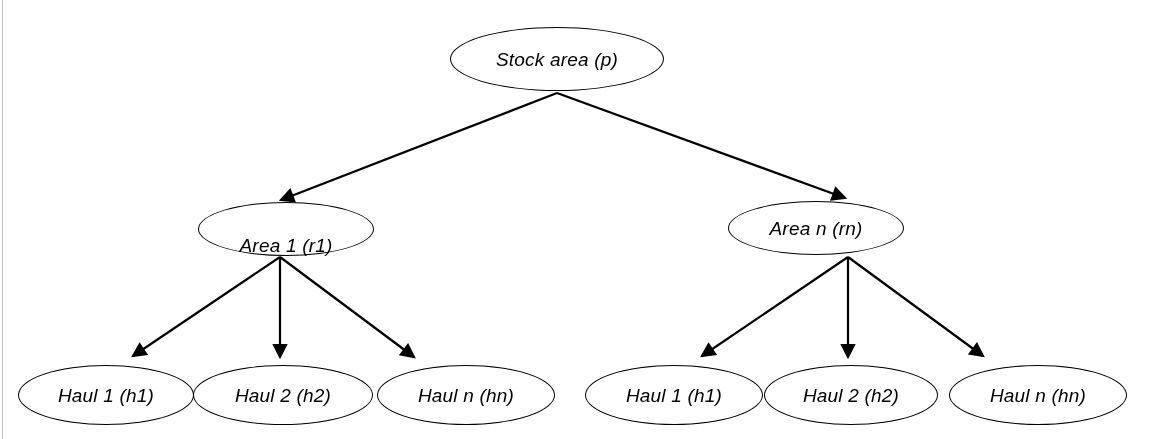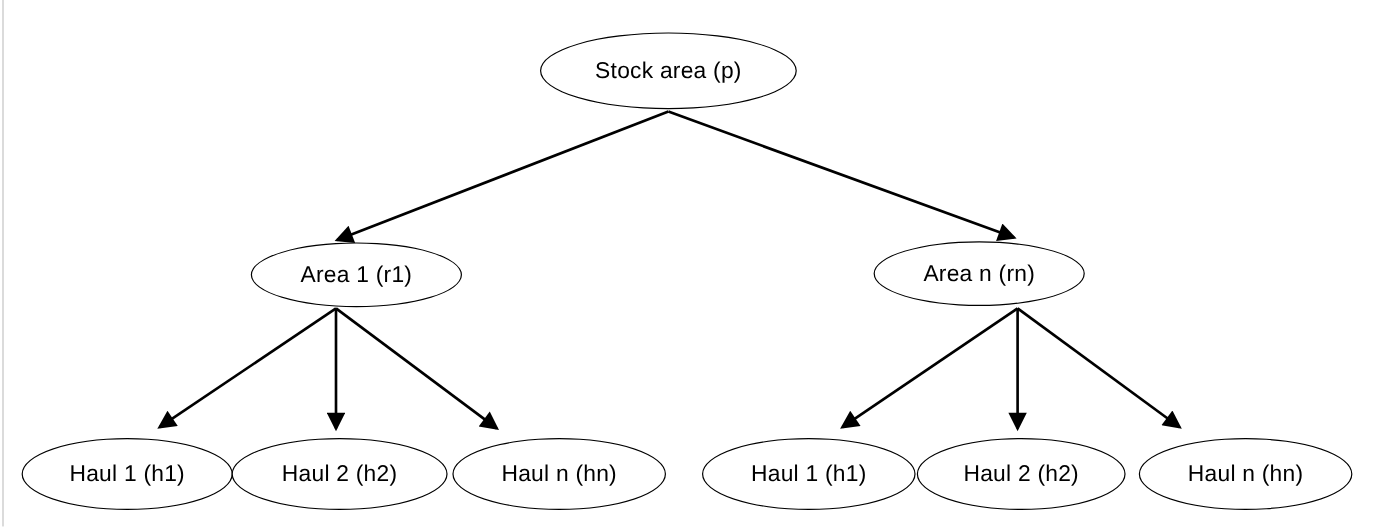--- a/index.html
+++ b/index.html
@@ -29,20 +29,21 @@
   }
   .node {
     position: absolute;
     box-sizing: border-box;
     border: 1.3px solid #000000;
     border-radius: 50%;
     background: #ffffff;
     display: flex;
     align-items: center;
     justify-content: center;
+    font-style: italic;
   }
   .node-label {
     font-size: 19px;
     line-height: 1;
     color: #000000;
     white-space: nowrap;
     letter-spacing: 0.2px;
   }
 </style>
 </head>
@@ -62,21 +63,21 @@
       <line x1="280" y1="257" x2="280" y2="357" stroke="#000000" stroke-width="2.2" marker-end="url(#arrowhead)"></line>
       <line x1="280" y1="257" x2="414" y2="357" stroke="#000000" stroke-width="2.2" marker-end="url(#arrowhead)"></line>
       <line x1="848" y1="257" x2="702" y2="356" stroke="#000000" stroke-width="2.2" marker-end="url(#arrowhead)"></line>
       <line x1="848" y1="257" x2="848" y2="357" stroke="#000000" stroke-width="2.2" marker-end="url(#arrowhead)"></line>
       <line x1="848" y1="257" x2="983" y2="356" stroke="#000000" stroke-width="2.2" marker-end="url(#arrowhead)"></line>
     </svg>
 
 <div class="node" style="left: 450px; top: 27px; width: 214px; height: 64px;">
       <span class="node-label" style="color: rgb(0, 0, 0);">Stock area (p)</span>
     </div>
-    <div class="node" style="left: 209px; top: 202px; width: 176px; height: 54px;">
+    <div class="node" style="left: 198px; top: 202px; width: 176px; height: 54px; align-items: flex-end;">
       <span class="node-label" style="color: rgb(0, 0, 0);">Area 1 (r1)</span>
     </div>
     <div class="node" style="left: 728px; top: 201px; width: 176px; height: 54px;">
       <span class="node-label" style="color: rgb(0, 0, 0);">Area n (rn)</span>
     </div>
     <div class="node" style="left: 18px; top: 365px; width: 176px; height: 60px;">
       <span class="node-label" style="color: rgb(0, 0, 0);">Haul 1 (h1)</span>
     </div>
     <div class="node" style="left: 193px; top: 365px; width: 180px; height: 60px;">
       <span class="node-label" style="color: rgb(0, 0, 0);">Haul 2 (h2)</span>

